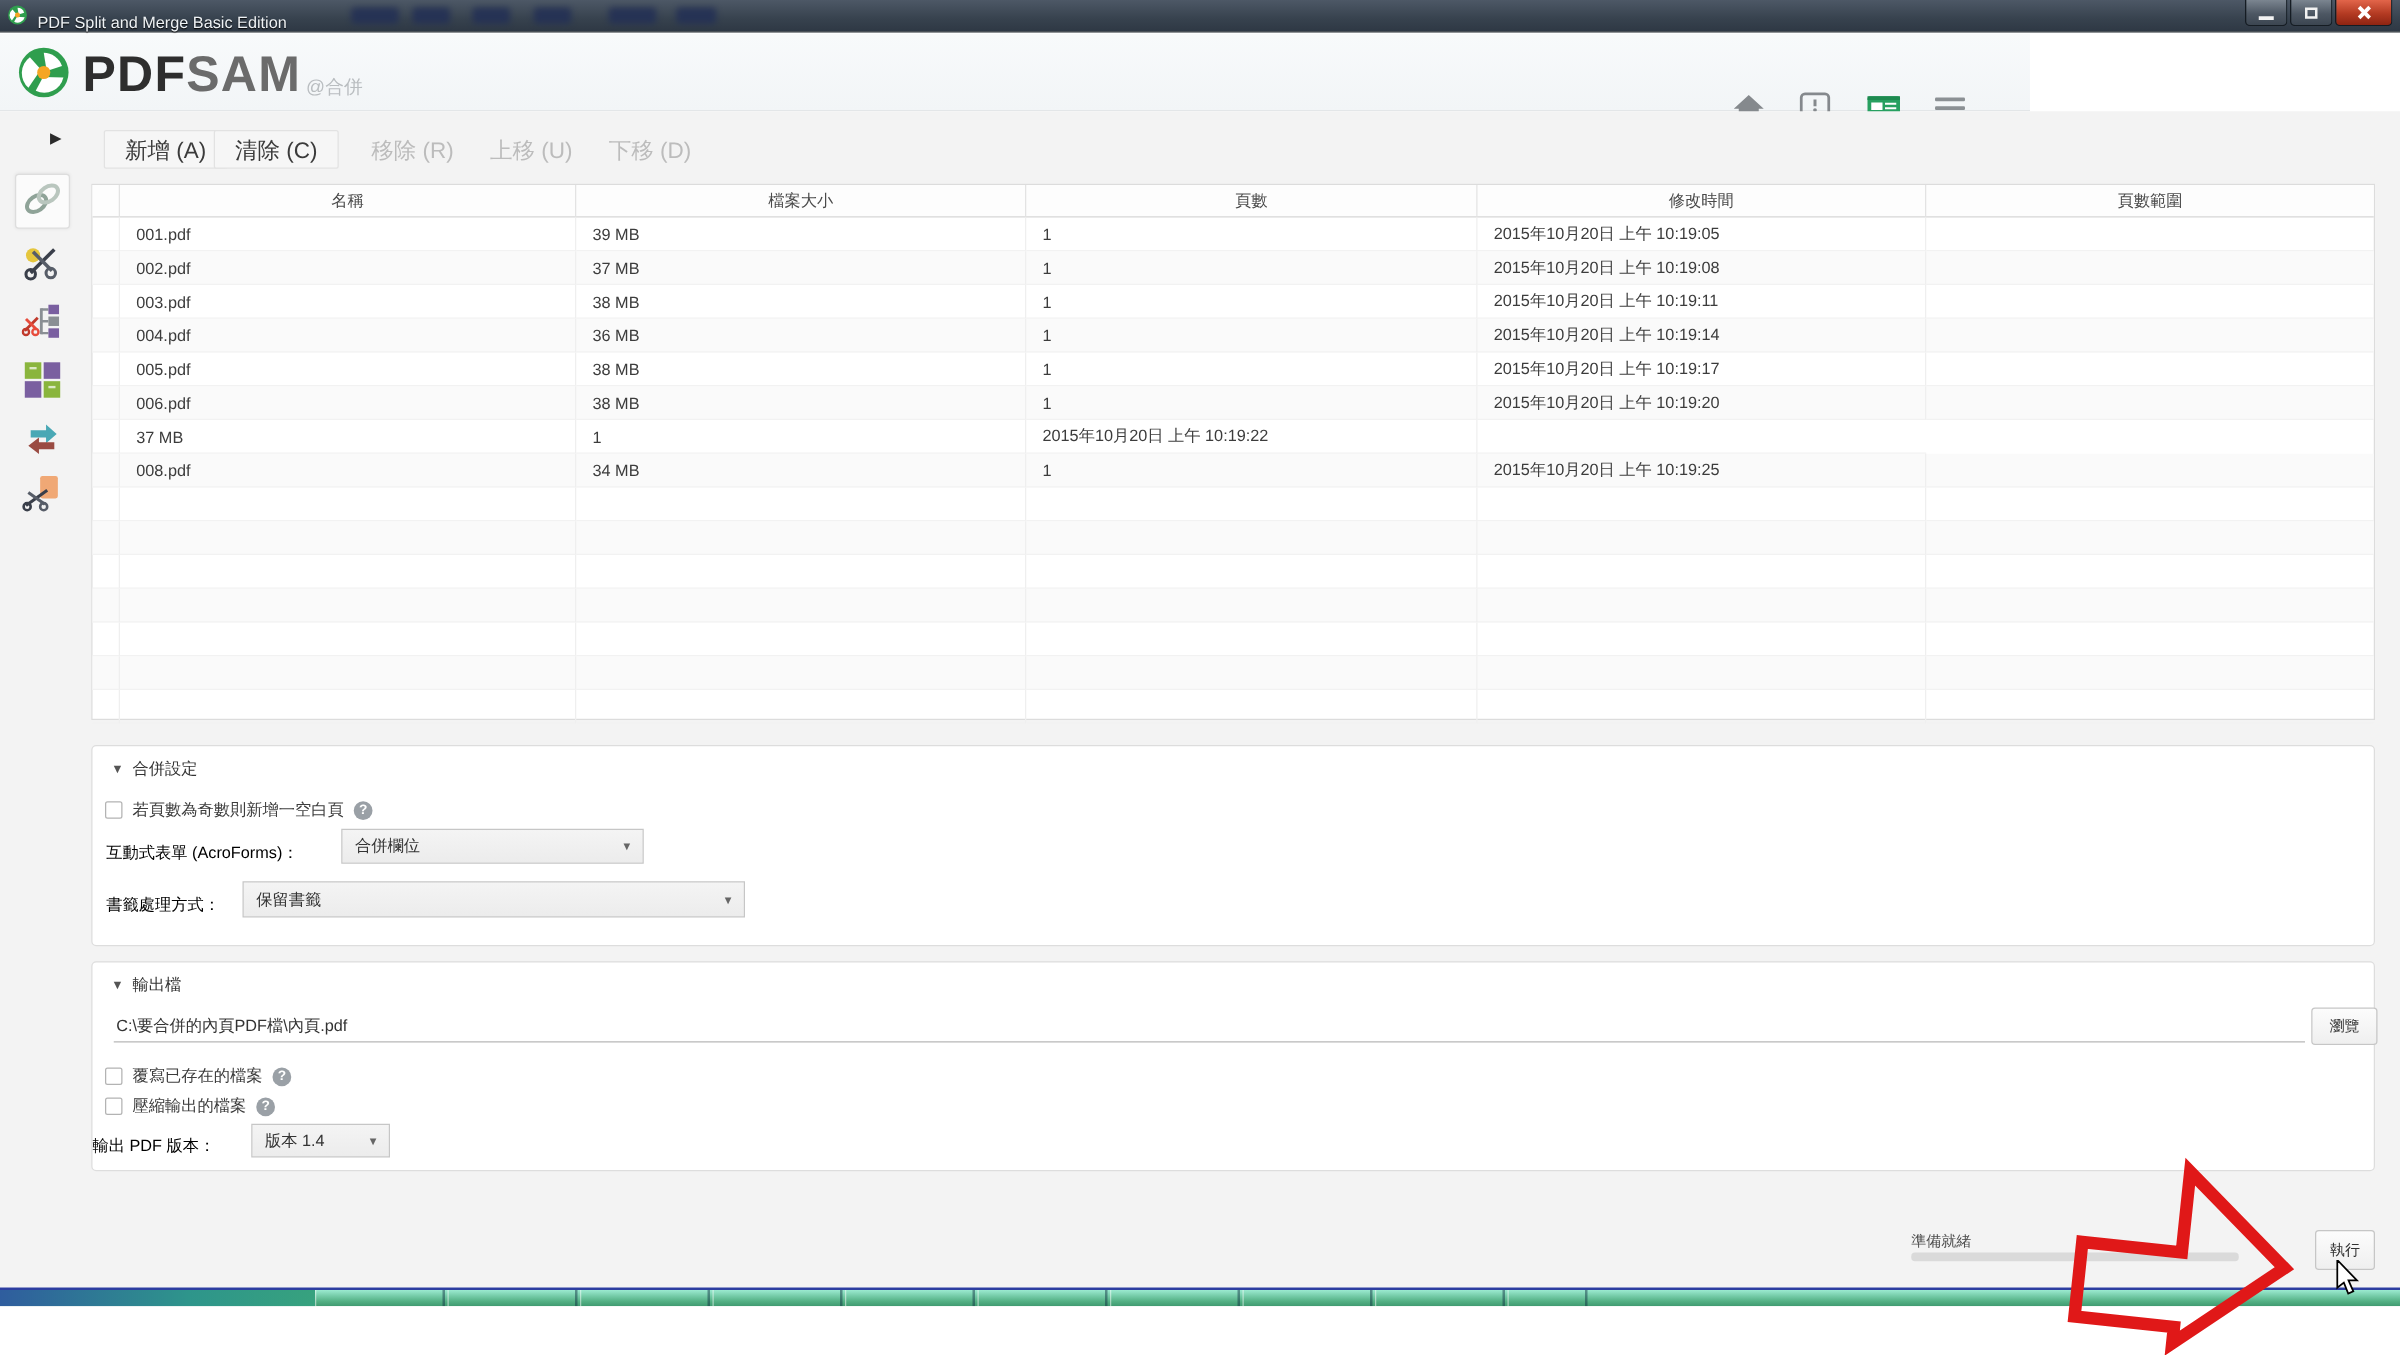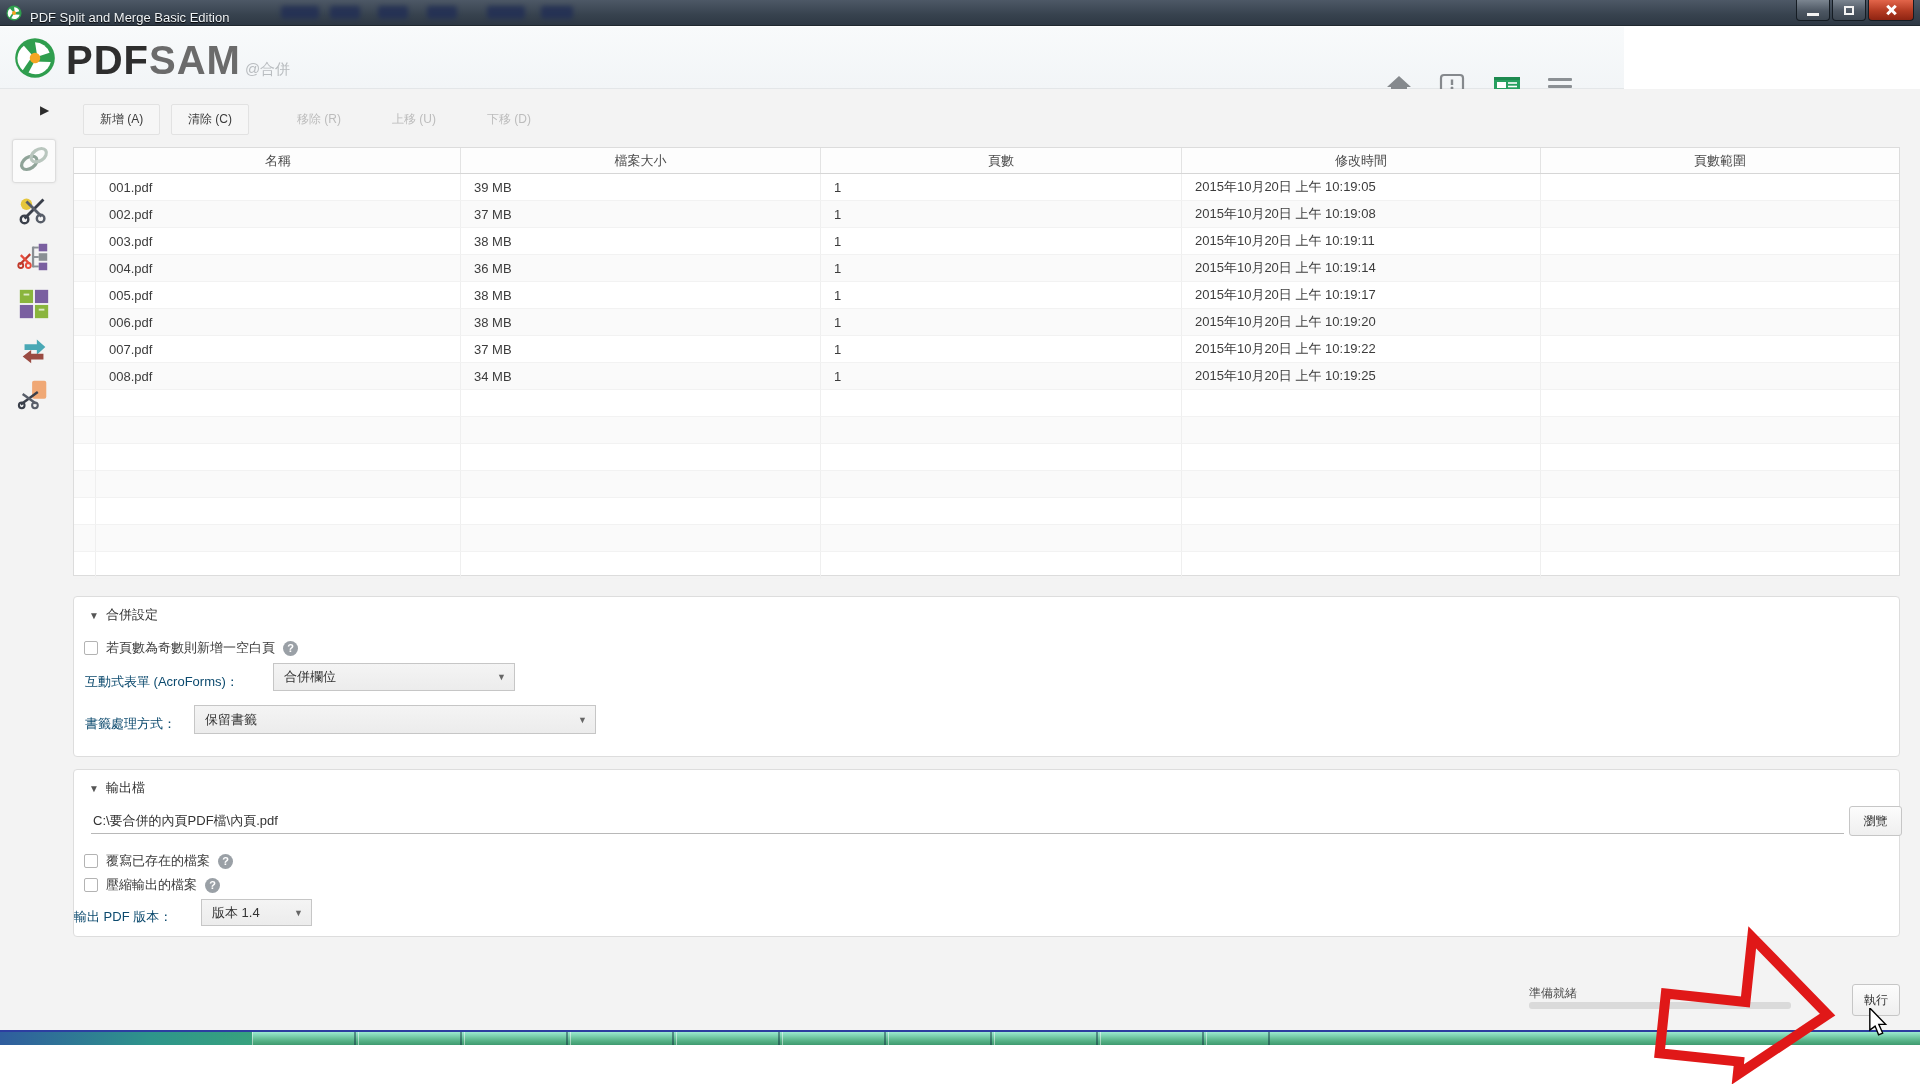--- a/index.html
+++ b/index.html
@@ -38,21 +38,21 @@
 
   
   .workspace { position:absolute; left:0; top:89px; width:1920px; height:941px; background:#f3f3f3; }
 
   
   .side-expander { position:absolute; left:40px; top:14px; font-size:12px; color:#2b2b2b; cursor:pointer; }
   .module { position:absolute; left:12px; width:44px; height:44px; display:flex; align-items:center; justify-content:center; cursor:pointer; }
   .module.selected { background:#fbfbfb; border:1px solid #ddd; border-radius:3px; box-shadow:0 0 3px rgba(0,0,0,.08); }
 
   
-  .tbar-btn { position:absolute; top:15px; height:31px; padding:0 16px; font-size:12px; color:#3b3b3b;
+  .tbar-btn { position:absolute; top:15px; height:31px; padding:0 16px; font-size:18px; color:#3b3b3b;
     background:#f6f6f6; border:1px solid #e2e2e2; border-radius:2px; display:flex; align-items:center; cursor:pointer; }
   .tbar-btn.disabled { background:transparent; border-color:transparent; color:#bcbcbc; cursor:default; }
 
   
   .filetable { position:absolute; left:73px; top:58px; width:1827px; height:429px; background:#fff;
     border:1px solid #dcdcdc; font-size:13px; color:#3c3c3c; }
   .trow { display:grid; grid-template-columns:22px 365px 360px 361px 359px 1fr; }
   .thead { height:26px; border-bottom:1px solid #d6d6d6; background:#fdfdfd; }
   .thead .cell { display:flex; align-items:center; justify-content:center; font-size:13px; color:#4a4a4a; border-right:1px solid #e3e3e3; }
   .tbody-row { height:27px; }
@@ -62,21 +62,21 @@
   .cell:last-child { border-right:none; }
 
   
   .panel { position:absolute; left:73px; width:1827px; background:#fff; border:1px solid #dddddd; border-radius:4px; }
   .panel-title { position:absolute; left:15px; top:9px; font-size:13px; color:#333; display:flex; align-items:center; gap:7px; cursor:pointer; }
   .panel-title .tri { font-size:10px; color:#555; }
   .chk-row { position:absolute; display:flex; align-items:center; gap:8px; font-size:13px; color:#3c3c3c; }
   .checkbox { width:14px; height:14px; background:#fff; border:1px solid #b3b3b3; border-radius:2px; cursor:pointer; }
   .help { width:15px; height:15px; border-radius:50%; background:#9aa0a6; color:#fff; font-size:11px; font-weight:bold;
     display:flex; align-items:center; justify-content:center; cursor:pointer; }
-  .fld-label { position:absolute; font-size:13px; color:#0c4a6e; }
+  .fld-label { position:absolute; font-size:13px; color:#000000; }
   .dropdown { position:absolute; height:28px; background:linear-gradient(#f4f4f4,#ececec); border:1px solid #c6c6c6;
     display:flex; align-items:center; justify-content:space-between; padding:0 8px 0 10px; font-size:13px; color:#333; cursor:pointer; }
   .dropdown .caret { font-size:9px; color:#666; }
 
   .path-field { position:absolute; left:17px; top:38px; width:1753px; height:26px; border-bottom:1px solid #b8b8b8;
     font-size:13px; color:#333; display:flex; align-items:center; padding-left:2px; cursor:text; }
   .btn { background:linear-gradient(#fcfcfc,#efefef); border:1px solid #c6c6c6; border-radius:3px;
     font-size:12px; color:#333; display:flex; align-items:center; justify-content:center; cursor:pointer; }
 
   
@@ -307,21 +307,20 @@
       <div class="trow tbody-row">
         <div class="cell first"></div>
         <div class="cell">006.pdf</div>
         <div class="cell">38 MB</div>
         <div class="cell">1</div>
         <div class="cell">2015年10月20日 上午 10:19:20</div>
         <div class="cell"></div>
       </div>
       <div class="trow tbody-row">
         <div class="cell first"></div>
-        <div class="cell">007.pdf</div>
         <div class="cell">37 MB</div>
         <div class="cell">1</div>
         <div class="cell">2015年10月20日 上午 10:19:22</div>
         <div class="cell"></div>
       </div>
       <div class="trow tbody-row">
         <div class="cell first"></div>
         <div class="cell">008.pdf</div>
         <div class="cell">34 MB</div>
         <div class="cell">1</div>

